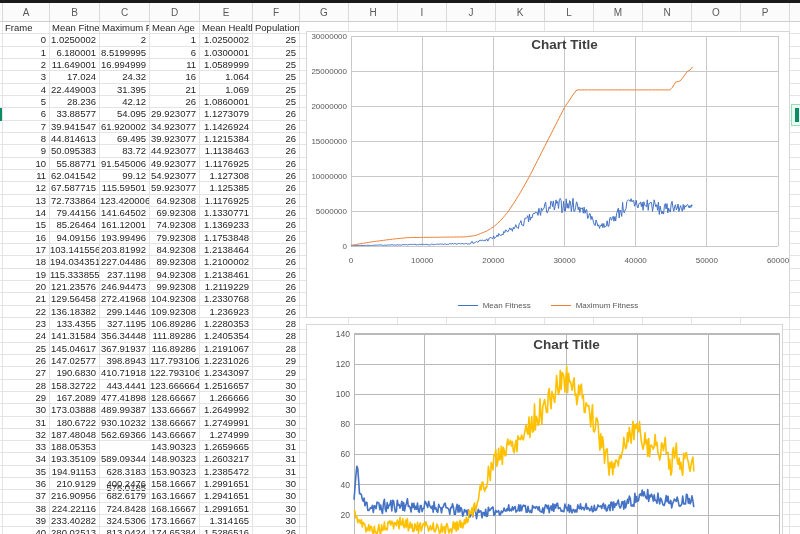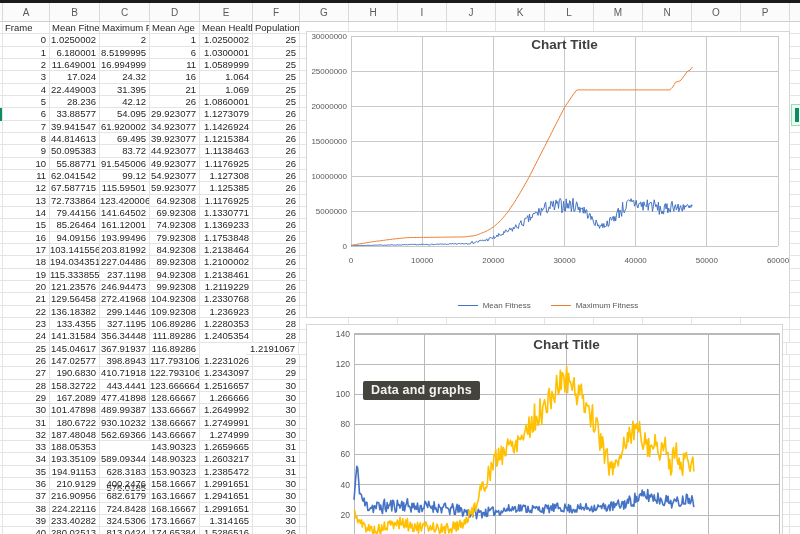--- a/index.html
+++ b/index.html
@@ -586,21 +586,21 @@
         <div class="cell txt" style="width: 49px;"></div>
         <div class="cell txt" style="width: 49px;"></div>
         <div class="cell txt" style="width: 12px;"></div>
       </div>
       <div class="srow">
         <div class="cell txt" style="width: 3px;"></div>
         <div class="cell num" style="width: 47px;">25</div>
         <div class="cell num" style="width: 50px;">145.04617</div>
         <div class="cell num" style="width: 50px;">367.91937</div>
         <div class="cell num" style="width: 50px;">116.89286</div>
-        <div class="cell num" style="width: 53px; margin-left: 46px;">1.2191067</div>
+        <div class="cell num" style="width: 53px;">1.2191067</div>
         <div class="cell num" style="width: 47px;">28</div>
         <div class="cell txt" style="width: 49px;"></div>
         <div class="cell txt" style="width: 49px;"></div>
         <div class="cell txt" style="width: 49px;"></div>
         <div class="cell txt" style="width: 49px;"></div>
         <div class="cell txt" style="width: 49px;"></div>
         <div class="cell txt" style="width: 49px;"></div>
         <div class="cell txt" style="width: 49px;"></div>
         <div class="cell txt" style="width: 49px;"></div>
         <div class="cell txt" style="width: 49px;"></div>
@@ -683,21 +683,21 @@
         <div class="cell txt" style="width: 49px;"></div>
         <div class="cell txt" style="width: 49px;"></div>
         <div class="cell txt" style="width: 49px;"></div>
         <div class="cell txt" style="width: 49px;"></div>
         <div class="cell txt" style="width: 49px;"></div>
         <div class="cell txt" style="width: 12px;"></div>
       </div>
       <div class="srow">
         <div class="cell txt" style="width: 3px;"></div>
         <div class="cell num" style="width: 47px;">30</div>
-        <div class="cell num" style="width: 50px;">101.47898</div>
+        <div class="cell num" style="width: 50px;">173.03888</div>
         <div class="cell num" style="width: 50px;">489.99387</div>
         <div class="cell num" style="width: 50px;">133.66667</div>
         <div class="cell num" style="width: 53px;">1.2649992</div>
         <div class="cell num" style="width: 47px;">30</div>
         <div class="cell txt" style="width: 49px;"></div>
         <div class="cell txt" style="width: 49px;"></div>
         <div class="cell txt" style="width: 49px;"></div>
         <div class="cell txt" style="width: 49px;"></div>
         <div class="cell txt" style="width: 49px;"></div>
         <div class="cell txt" style="width: 49px;"></div>
@@ -978,18 +978,17 @@
         <text x="43" y="102.3" text-anchor="end" font-size="8.5px" fill="#595959">80</text>
         <text x="43" y="72.13333333333334" text-anchor="end" font-size="8.5px" fill="#595959">100</text>
         <text x="43" y="41.966666666666654" text-anchor="end" font-size="8.5px" fill="#595959">120</text>
         <text x="43" y="11.8" text-anchor="end" font-size="8.5px" fill="#595959">140</text>
         <polyline points="47.0,174.7 47.9,163.7 48.8,151.7 49.8,141.2 50.7,143.0 51.6,154.7 52.5,168.7 53.4,168.6 54.4,169.7 55.3,174.4 56.2,176.2 57.1,173.0 58.0,180.8 59.0,177.3 59.9,177.3 60.8,185.5 61.7,185.5 62.7,184.2 63.6,182.7 64.5,183.2 65.4,180.4 66.3,187.5 67.3,180.7 68.2,181.3 69.1,183.6 70.0,177.1 70.9,177.6 71.9,178.0 72.8,184.7 73.7,180.0 74.6,185.5 75.5,188.4 76.5,177.9 77.4,174.3 78.3,184.5 79.2,186.6 80.2,177.5 81.1,183.4 82.0,180.2 82.9,179.7 83.8,175.6 84.8,186.0 85.7,175.4 86.6,175.8 87.5,182.1 88.4,187.2 89.4,186.3 90.3,175.2 91.2,180.1 92.1,179.5 93.0,183.1 94.0,179.7 94.9,176.3 95.8,185.3 96.7,177.5 97.6,185.9 98.6,180.6 99.5,178.2 100.4,173.7 101.3,181.4 102.3,181.1 103.2,182.8 104.1,187.0 105.0,178.2 105.9,182.5 106.9,178.3 107.8,184.4 108.7,181.3 109.6,184.2 110.5,178.1 111.5,186.7 112.4,187.1 113.3,180.6 114.2,180.6 115.1,186.6 116.1,183.5 117.0,183.3 117.9,176.4 118.8,177.3 119.7,179.9 120.7,182.5 121.6,176.3 122.5,180.2 123.4,181.9 124.3,183.3 125.3,180.9 126.2,187.2 127.1,176.8 128.0,184.0 129.0,182.9 129.9,186.5 130.8,187.3 131.7,179.4 132.6,182.1 133.6,182.6 134.5,187.8 135.4,182.5 136.3,181.9 137.2,178.9 138.2,178.2 139.1,182.8 140.0,182.8 140.9,183.3 141.8,184.4 142.8,189.3 143.7,182.6 144.6,182.7 145.5,178.7 146.4,182.2 147.4,189.3 148.3,189.3 149.2,183.3 150.1,179.4 151.1,187.1 152.0,180.2 152.9,186.9 153.8,182.5 154.7,184.0 155.7,191.1 156.6,188.7 157.5,184.5 158.4,186.7 159.3,185.3 160.3,190.1 161.2,184.7 162.1,189.5 163.0,192.1 163.9,187.2 164.9,189.3 165.8,191.7 166.7,184.9 167.6,183.8 168.5,185.7 169.5,193.6 170.4,188.9 171.3,184.4 172.2,187.3 173.2,185.8 174.1,186.5 175.0,192.8 175.9,187.6 176.8,187.6 177.8,190.8 178.7,184.2 179.6,191.5 180.5,191.1 181.4,182.2 182.4,185.8 183.3,184.9 184.2,183.5 185.1,182.7 186.0,182.0 187.0,190.5 187.9,189.3 188.8,185.3 189.7,187.1 190.7,186.8 191.6,185.6 192.5,189.9 193.4,189.7 194.3,186.0 195.3,187.6 196.2,186.1 197.1,183.1 198.0,185.8 198.9,186.3 199.9,183.8 200.8,185.6 201.7,179.9 202.6,185.9 203.5,184.3 204.5,185.9 205.4,181.8 206.3,184.9 207.2,182.5 208.1,181.5 209.1,187.1 210.0,185.8 210.9,185.6 211.8,179.7 212.8,186.1 213.7,180.0 214.6,185.7 215.5,181.9 216.4,180.2 217.4,181.1 218.3,180.5 219.2,187.1 220.1,187.3 221.0,181.4 222.0,186.3 222.9,187.3 223.8,185.4 224.7,187.6 225.6,180.5 226.6,182.7 227.5,182.0 228.4,183.3 229.3,181.6 230.2,182.1 231.2,185.0 232.1,181.6 233.0,186.4 233.9,186.6 234.8,187.2 235.8,182.8 236.7,188.4 237.6,183.4 238.5,179.7 239.5,180.5 240.4,183.6 241.3,180.2 242.2,187.6 243.1,183.2 244.1,180.9 245.0,185.5 245.9,178.8 246.8,186.3 247.7,179.6 248.7,183.1 249.6,178.9 250.5,178.2 251.4,183.6 252.3,182.8 253.3,183.1 254.2,186.3 255.1,185.6 256.0,186.5 256.9,186.7 257.9,179.1 258.8,182.7 259.7,182.6 260.6,185.8 261.6,179.5 262.5,187.4 263.4,180.6 264.3,185.8 265.2,187.8 266.2,184.4 267.1,185.0 268.0,187.1 268.9,184.9 269.8,187.0 270.8,179.9 271.7,182.7 272.6,183.7 273.5,178.8 274.4,184.5 275.4,182.4 276.3,182.5 277.2,185.0 278.1,182.7 279.1,178.6 280.0,184.3 280.9,182.7 281.8,183.3 282.7,185.8 283.7,184.8 284.6,181.3 285.5,186.8 286.4,186.1 287.3,180.3 288.3,185.5 289.2,185.1 290.1,183.1 291.0,179.9 291.9,181.5 292.9,181.5 293.8,180.9 294.7,183.6 295.6,180.0 296.5,178.4 297.5,183.8 298.4,180.1 299.3,186.0 300.2,185.5 301.1,181.6 302.1,179.9 303.0,185.7 303.9,177.2 304.8,177.1 305.8,185.2 306.7,177.0 307.6,182.4 308.5,178.7 309.4,180.1 310.4,177.4 311.3,175.0 312.2,180.7 313.1,183.0 314.0,181.7 315.0,176.7 315.9,176.6 316.8,184.2 317.7,175.8 318.6,182.9 319.6,178.9 320.5,174.3 321.4,178.1 322.3,171.0 323.3,173.3 324.2,181.0 325.1,181.0 326.0,179.7 326.9,181.4 327.9,168.4 328.8,177.5 329.7,171.6 330.6,176.3 331.5,175.6 332.5,169.7 333.4,168.8 334.3,170.7 335.2,165.0 336.1,171.0 337.1,166.9 338.0,170.5 338.9,172.6 339.8,173.8 340.7,164.6 341.7,176.4 342.6,170.2 343.5,172.0 344.4,169.0 345.3,171.2 346.3,176.2 347.2,169.8 348.1,175.4 349.0,175.4 350.0,178.3 350.9,168.1 351.8,174.8 352.7,178.9 353.6,173.1 354.6,174.9 355.5,178.3 356.4,180.2 357.3,180.4 358.2,176.6 359.2,170.6 360.1,176.8 361.0,171.2 361.9,178.2 362.8,178.4 363.8,175.4 364.7,182.9 365.6,178.7 366.5,176.7 367.4,174.0 368.4,175.2 369.3,176.4 370.2,172.0 371.1,175.6 372.1,180.8 373.0,181.3 373.9,180.4 374.8,179.0 375.7,171.0 376.7,178.9 377.6,178.7 378.5,179.0 379.4,169.2 380.3,169.8 381.3,178.1 382.2,173.6 383.1,178.8 384.0,177.0 384.9,170.9 385.9,175.7 386.8,182.2" fill="none" stroke="#4472C4" stroke-width="1.6" stroke-linejoin="round"></polyline>
         <polyline points="47.0,185.3 47.9,186.2 48.8,193.0 49.8,191.0 50.7,197.7 51.6,194.7 52.5,195.2 53.4,198.5 54.4,194.8 55.3,202.0 56.2,197.3 57.1,198.3 58.0,199.8 59.0,206.9 59.9,203.0 60.8,205.4 61.7,199.6 62.7,206.0 63.6,201.2 64.5,201.7 65.4,206.8 66.3,209.5 67.3,201.3 68.2,207.7 69.1,207.2 70.0,209.0 70.9,205.3 71.9,199.6 72.8,207.5 73.7,209.0 74.6,199.9 75.5,205.6 76.5,204.2 77.4,197.0 78.3,205.0 79.2,203.3 80.2,204.9 81.1,196.7 82.0,198.1 82.9,195.8 83.8,200.0 84.8,196.2 85.7,197.8 86.6,203.7 87.5,197.5 88.4,197.9 89.4,200.8 90.3,195.0 91.2,196.7 92.1,203.7 93.0,192.3 94.0,199.7 94.9,199.9 95.8,193.8 96.7,201.6 97.6,202.8 98.6,195.1 99.5,202.0 100.4,193.6 101.3,205.8 102.3,202.0 103.2,197.3 104.1,202.9 105.0,199.0 105.9,206.3 106.9,206.5 107.8,198.9 108.7,201.7 109.6,205.2 110.5,197.3 111.5,208.2 112.4,200.2 113.3,197.8 114.2,206.1 115.1,202.9 116.1,198.8 117.0,198.6 117.9,201.6 118.8,196.8 119.7,199.6 120.7,201.3 121.6,206.2 122.5,203.7 123.4,200.6 124.3,204.9 125.3,203.7 126.2,197.9 127.1,205.9 128.0,207.0 129.0,204.4 129.9,199.0 130.8,201.3 131.7,204.5 132.6,208.7 133.6,206.8 134.5,199.1 135.4,207.1 136.3,202.4 137.2,201.7 138.2,209.1 139.1,200.7 140.0,198.6 140.9,202.3 141.8,208.0 142.8,204.7 143.7,203.9 144.6,207.9 145.5,203.2 146.4,196.9 147.4,203.8 148.3,197.9 149.2,206.2 150.1,196.6 151.1,204.8 152.0,199.4 152.9,195.3 153.8,202.3 154.7,197.2 155.7,203.0 156.6,199.4 157.5,194.7 158.4,199.0 159.3,192.4 160.3,197.4 161.2,196.3 162.1,185.1 163.0,188.3 163.9,189.0 164.9,182.9 165.8,191.2 166.7,180.7 167.6,178.1 168.5,186.0 169.5,182.2 170.4,177.3 171.3,175.4 172.2,168.3 173.2,160.8 174.1,164.8 175.0,157.6 175.9,157.0 176.8,164.0 177.8,166.2 178.7,162.0 179.6,162.8 180.5,157.2 181.4,141.3 182.4,148.6 183.3,155.5 184.2,137.6 185.1,139.8 186.0,145.0 187.0,129.7 187.9,130.7 188.8,124.6 189.7,141.3 190.7,137.7 191.6,123.4 192.5,134.9 193.4,133.7 194.3,121.3 195.3,139.5 196.2,122.3 197.1,124.7 198.0,130.6 198.9,130.6 199.9,118.8 200.8,114.1 201.7,119.9 202.6,117.9 203.5,115.3 204.5,121.2 205.4,116.5 206.3,126.0 207.2,127.8 208.1,119.7 209.1,115.4 210.0,126.8 210.9,110.7 211.8,114.3 212.8,113.2 213.7,114.6 214.6,110.1 215.5,113.1 216.4,115.0 217.4,108.5 218.3,104.6 219.2,99.5 220.1,107.2 221.0,109.5 222.0,92.0 222.9,112.5 223.8,102.4 224.7,91.5 225.6,107.1 226.6,105.7 227.5,79.0 228.4,105.0 229.3,91.2 230.2,93.9 231.2,100.4 232.1,97.2 233.0,73.8 233.9,89.8 234.8,99.2 235.8,81.3 236.7,78.1 237.6,74.6 238.5,80.5 239.5,87.5 240.4,87.4 241.3,67.4 242.2,63.5 243.1,74.4 244.1,83.8 245.0,66.6 245.9,70.0 246.8,73.5 247.7,77.4 248.7,65.5 249.6,50.5 250.5,61.7 251.4,69.4 252.3,66.6 253.3,45.4 254.2,64.4 255.1,47.6 256.0,48.7 256.9,51.7 257.9,67.2 258.8,55.0 259.7,41.6 260.6,67.8 261.6,48.3 262.5,56.8 263.4,56.4 264.3,60.7 265.2,65.3 266.2,57.3 267.1,52.9 268.0,70.2 268.9,68.8 269.8,79.7 270.8,73.4 271.7,60.1 272.6,69.9 273.5,61.4 274.4,59.2 275.4,73.2 276.3,70.5 277.2,87.1 278.1,87.5 279.1,77.9 280.0,79.6 280.9,81.2 281.8,80.6 282.7,88.6 283.7,102.0 284.6,89.0 285.5,79.7 286.4,105.7 287.3,107.0 288.3,103.9 289.2,92.7 290.1,93.6 291.0,97.7 291.9,111.2 292.9,125.3 293.8,108.7 294.7,122.7 295.6,111.9 296.5,119.4 297.5,138.3 298.4,127.9 299.3,124.2 300.2,123.9 301.1,138.8 302.1,150.2 303.0,137.3 303.9,142.4 304.8,136.5 305.8,149.6 306.7,138.4 307.6,142.7 308.5,135.2 309.4,135.0 310.4,137.3 311.3,140.9 312.2,132.6 313.1,130.5 314.0,133.4 315.0,128.0 315.9,124.6 316.8,112.3 317.7,119.0 318.6,123.7 319.6,121.5 320.5,107.7 321.4,116.8 322.3,102.3 323.3,110.4 324.2,118.2 325.1,105.3 326.0,96.2 326.9,114.6 327.9,99.5 328.8,103.5 329.7,98.8 330.6,104.1 331.5,106.8 332.5,96.5 333.4,107.2 334.3,116.1 335.2,120.4 336.1,124.2 337.1,119.0 338.0,107.8 338.9,118.9 339.8,114.7 340.7,131.2 341.7,113.6 342.6,131.7 343.5,120.6 344.4,120.1 345.3,121.9 346.3,124.1 347.2,121.0 348.1,109.6 349.0,120.5 350.0,117.3 350.9,127.2 351.8,130.2 352.7,135.0 353.6,131.1 354.6,117.9 355.5,119.5 356.4,125.6 357.3,119.7 358.2,112.4 359.2,128.3 360.1,128.7 361.0,127.3 361.9,144.0 362.8,134.2 363.8,150.1 364.7,147.1 365.6,126.3 366.5,122.5 367.4,133.3 368.4,128.6 369.3,118.1 370.2,135.8 371.1,139.3 372.1,133.1 373.0,144.2 373.9,137.3 374.8,145.4 375.7,150.3 376.7,128.4 377.6,133.6 378.5,129.0 379.4,127.5 380.3,133.6 381.3,136.7 382.2,142.8 383.1,146.3 384.0,140.0 384.9,135.4 385.9,132.0 386.8,146.5" fill="none" stroke="#FFC000" stroke-width="1.6" stroke-linejoin="round"></polyline>
       </svg>
     <div class="chart-title">Chart Title</div>
   </div>
 
-  <div class="tooltip">Data and graphs</div>
   <div class="green-left"></div>
   <div class="green-right">
       <div class="gbar"></div>
     </div>
 </div>
 
 </body></html>

